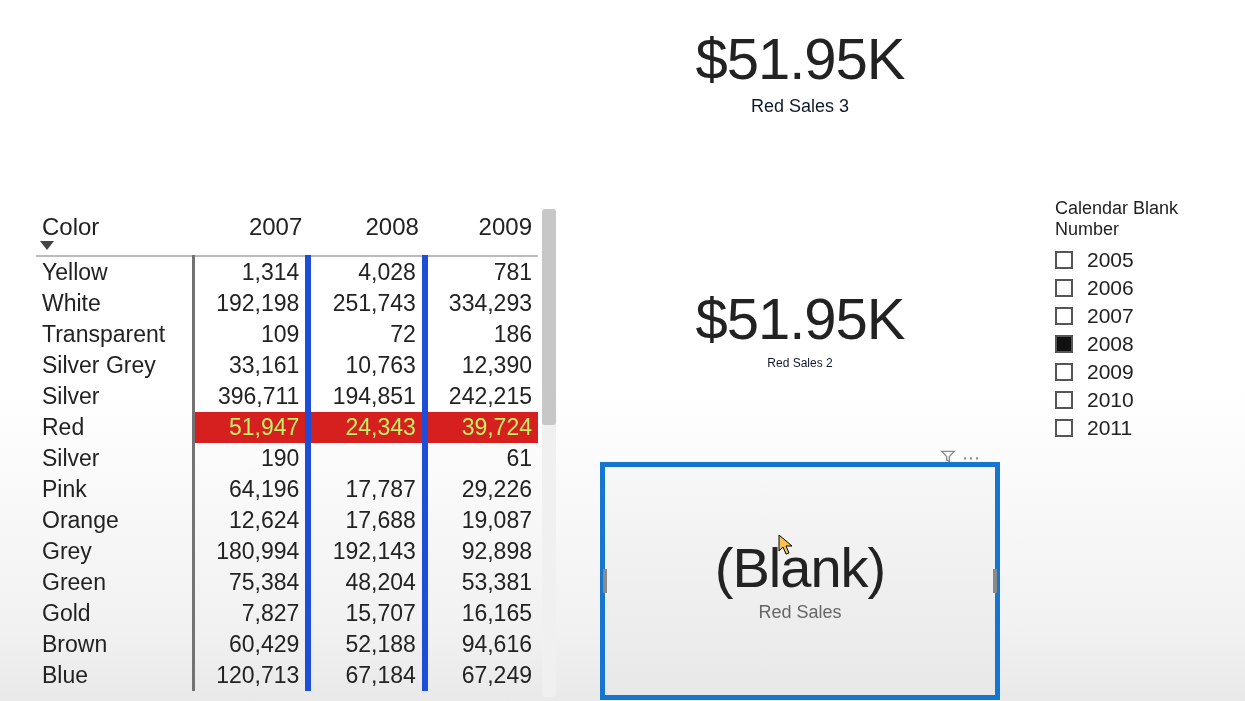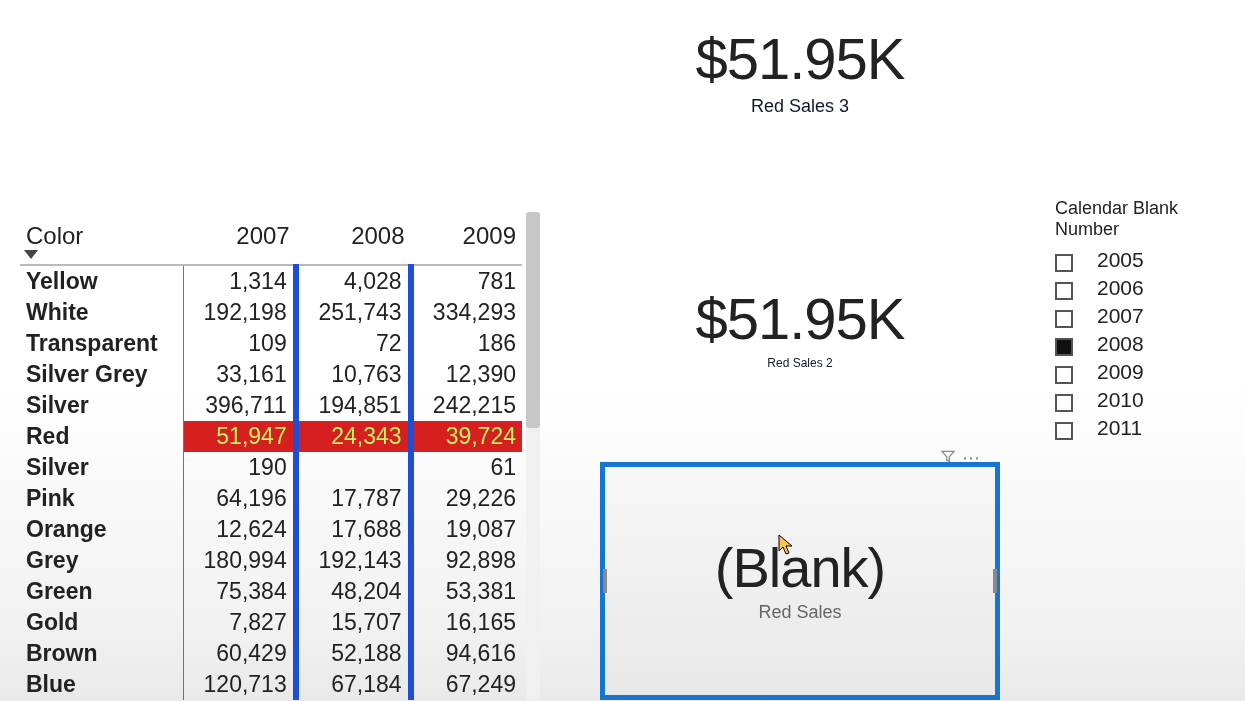--- a/index.html
+++ b/index.html
@@ -51,23 +51,23 @@
   
   #card-3-icons {
     position: absolute; top: 448px; left: 940px;
     display: flex; gap: 6px; align-items: center;
   }
   #card-3-icons svg { width: 16px; height: 16px; stroke: #8a8a8a; fill: none; }
   #card-3-icons .dots { color: #8a8a8a; font-size: 18px; line-height: 1; letter-spacing: 2px; }
 
   
   #matrix {
-    position: absolute; top: 200px; left: 20px;
+    position: absolute; top: 200px; left: 36px;
     width: 520px; height: 500px;
-    display: flex; align-items: flex-end;
+    display: flex; align-items: center;
   }
   #matrix-inner { flex: 1; }
   table { border-collapse: collapse; width: 100%; }
   th {
     font-weight: 400; font-size: 24px; color: #222;
     text-align: left; padding: 4px 6px 14px 6px;
     border-bottom: 2px solid #bbb;
   }
   th.num { text-align: right; }
   th.color-col { position: relative; }
@@ -76,21 +76,21 @@
     width: 0; height: 0;
     border-left: 7px solid transparent;
     border-right: 7px solid transparent;
     border-top: 9px solid #444;
   }
   td {
     font-size: 23px; color: #222;
     padding: 2px 6px; white-space: nowrap;
     border-right: 6px solid #1d4ed8;
   }
-  td:first-child { border-left: none; border-right: 1px solid #737373; font-weight: bold; }
+  td:first-child { border-left: none; border-right: 3px solid #737373; }
   td:last-child { border-right: none; }
   td.num { text-align: right; }
   tr.hl td { background: #d61f1f; color: #bef264; }
   tr.hl td:first-child { background: transparent; color: #222; }
 
   
   #matrix-scroll {
     width: 14px; height: 488px; margin-left: 4px;
     background: #f0f0f0;
     border-radius: 3px;
@@ -103,21 +103,21 @@
     background: #c7c7c7;
     border-radius: 3px;
   }
 
   
   #slicer {
     position: absolute; top: 198px; left: 1055px; width: 180px;
     font-size: 21px; color: #222;
   }
   #slicer .title { font-weight: 400; font-size: 18px; margin-bottom: 8px; }
-  #slicer .item { display: flex; align-items: flex-end; gap: 24px; margin: 4px 0; }
+  #slicer .item { display: flex; align-items: center; gap: 14px; margin: 4px 0; }
   #slicer .box {
     width: 18px; height: 18px; border: 2px solid #555;
     display: inline-block;
   }
   #slicer .box.checked { background: #111; }
 
   
   #cursor {
     position: absolute; top: 534px; left: 778px;
     width: 16px; height: 22px; pointer-events: none;

